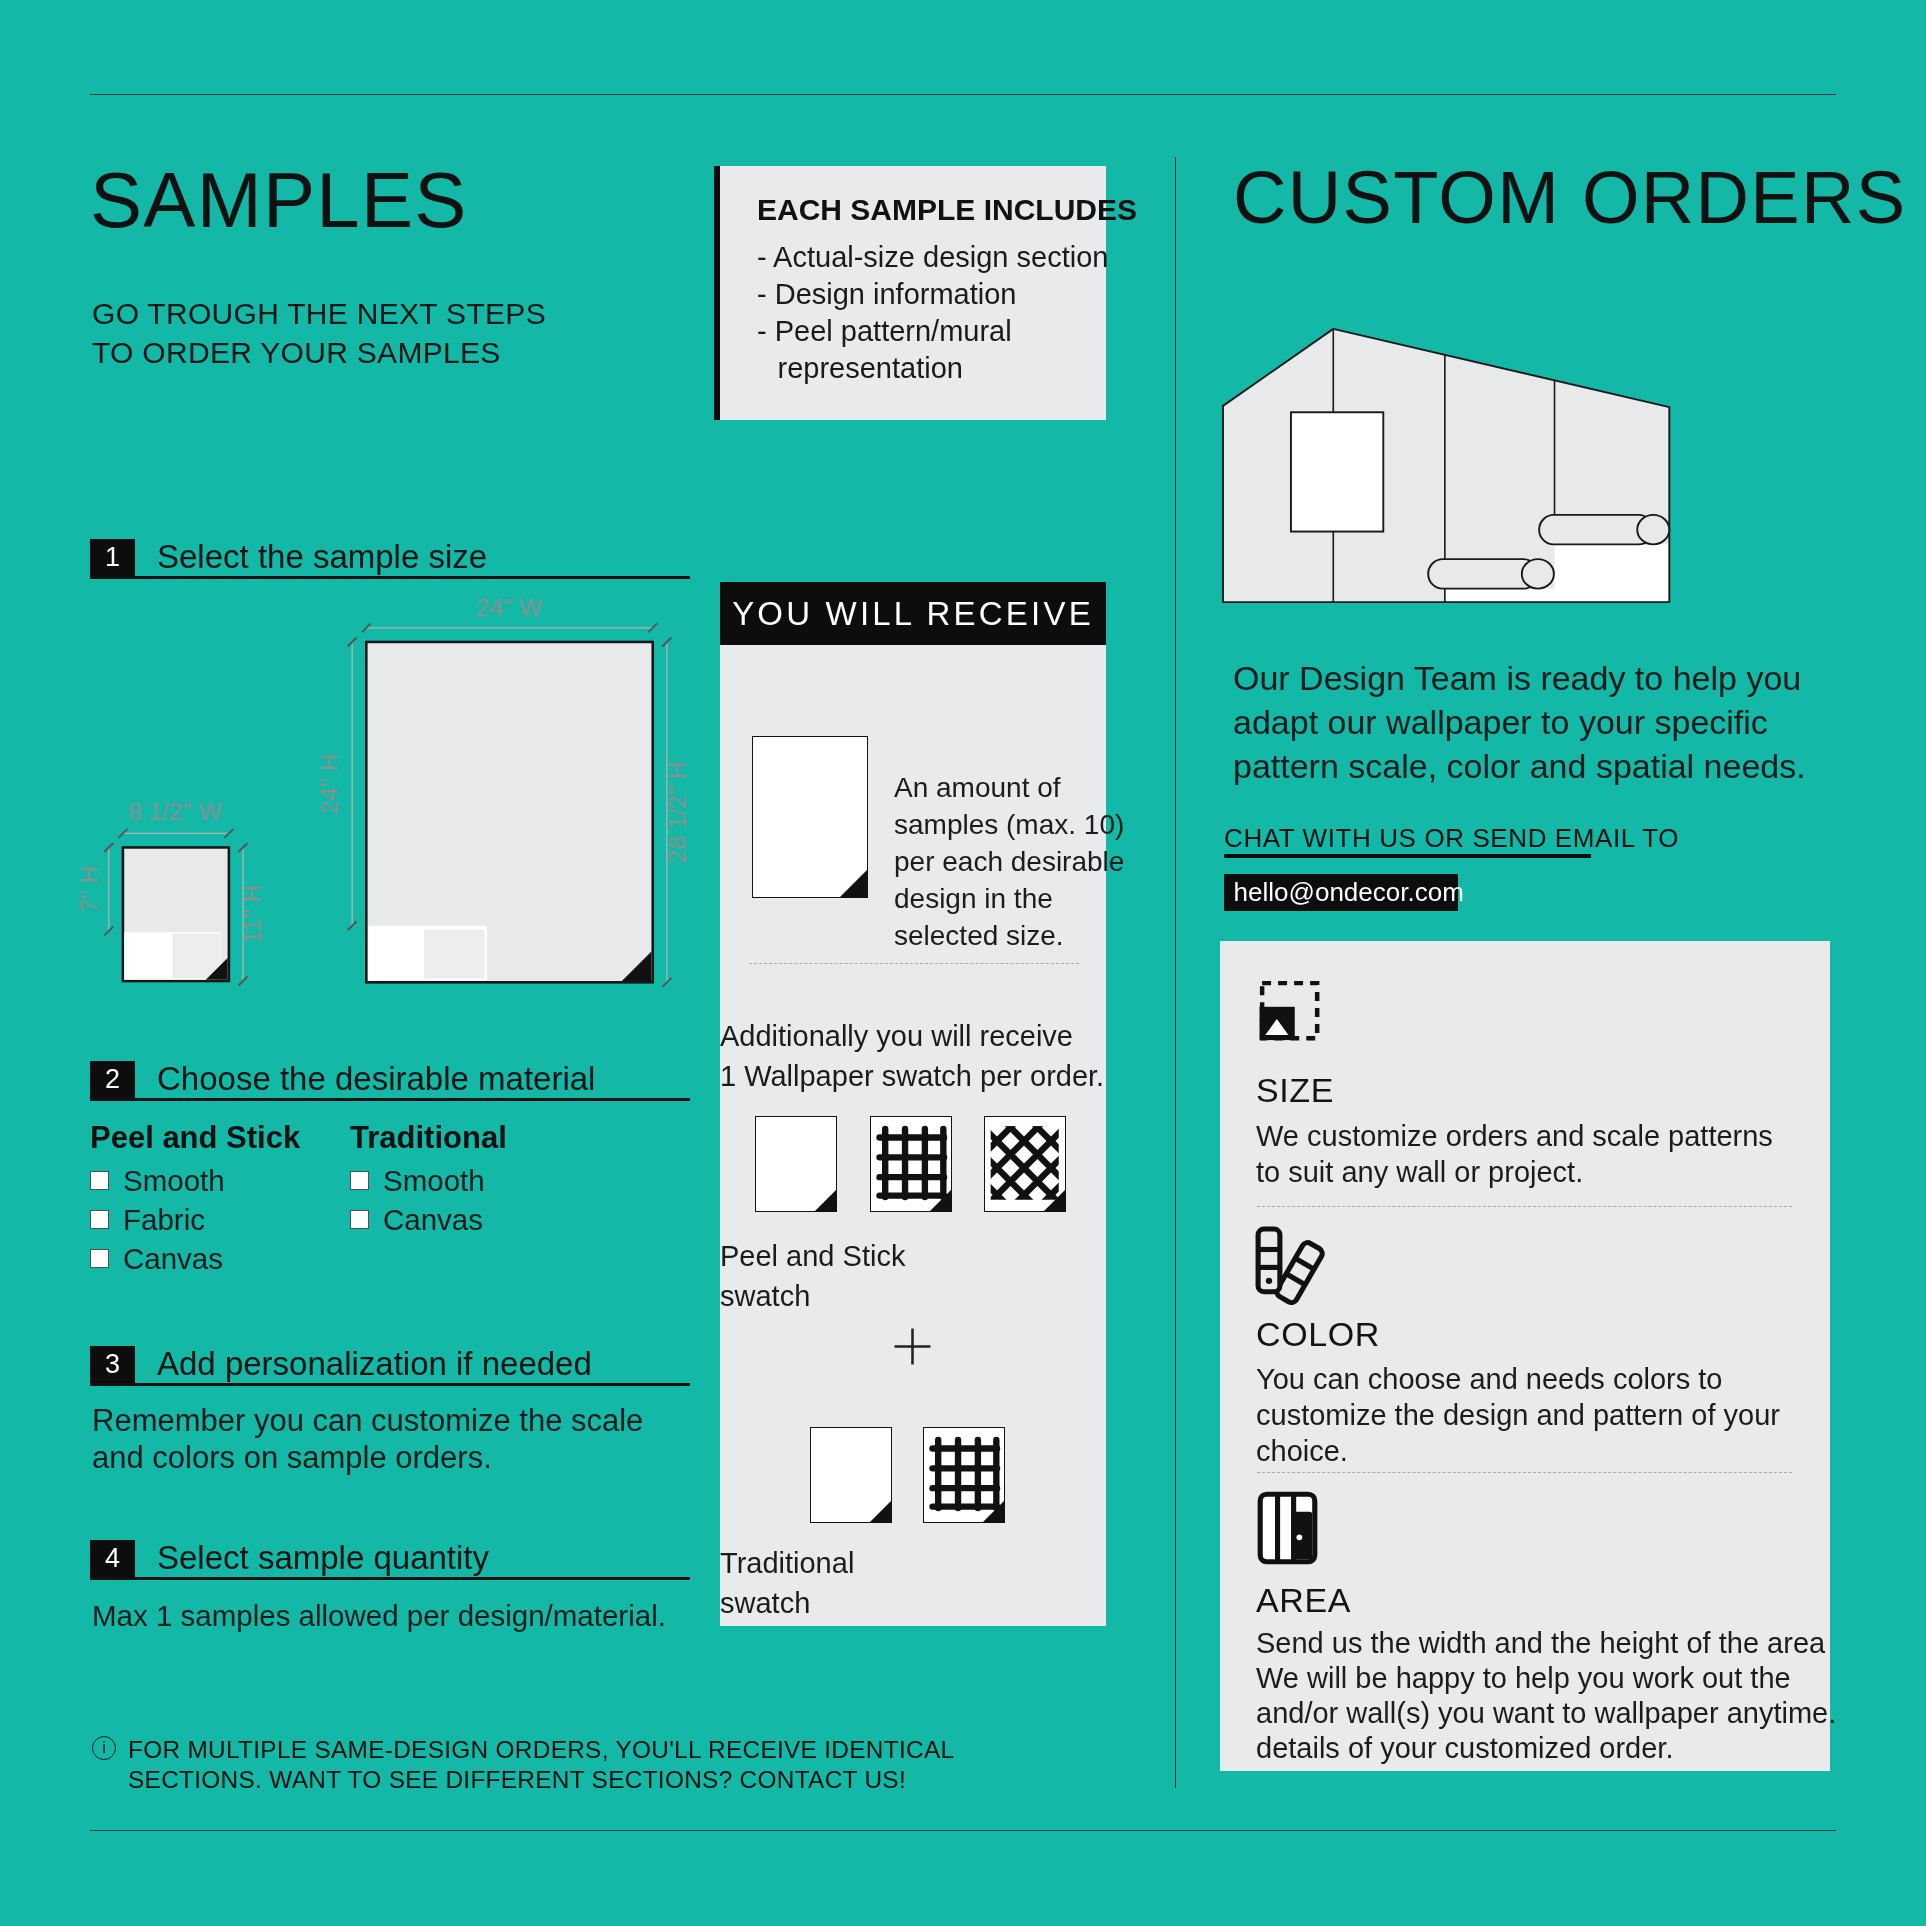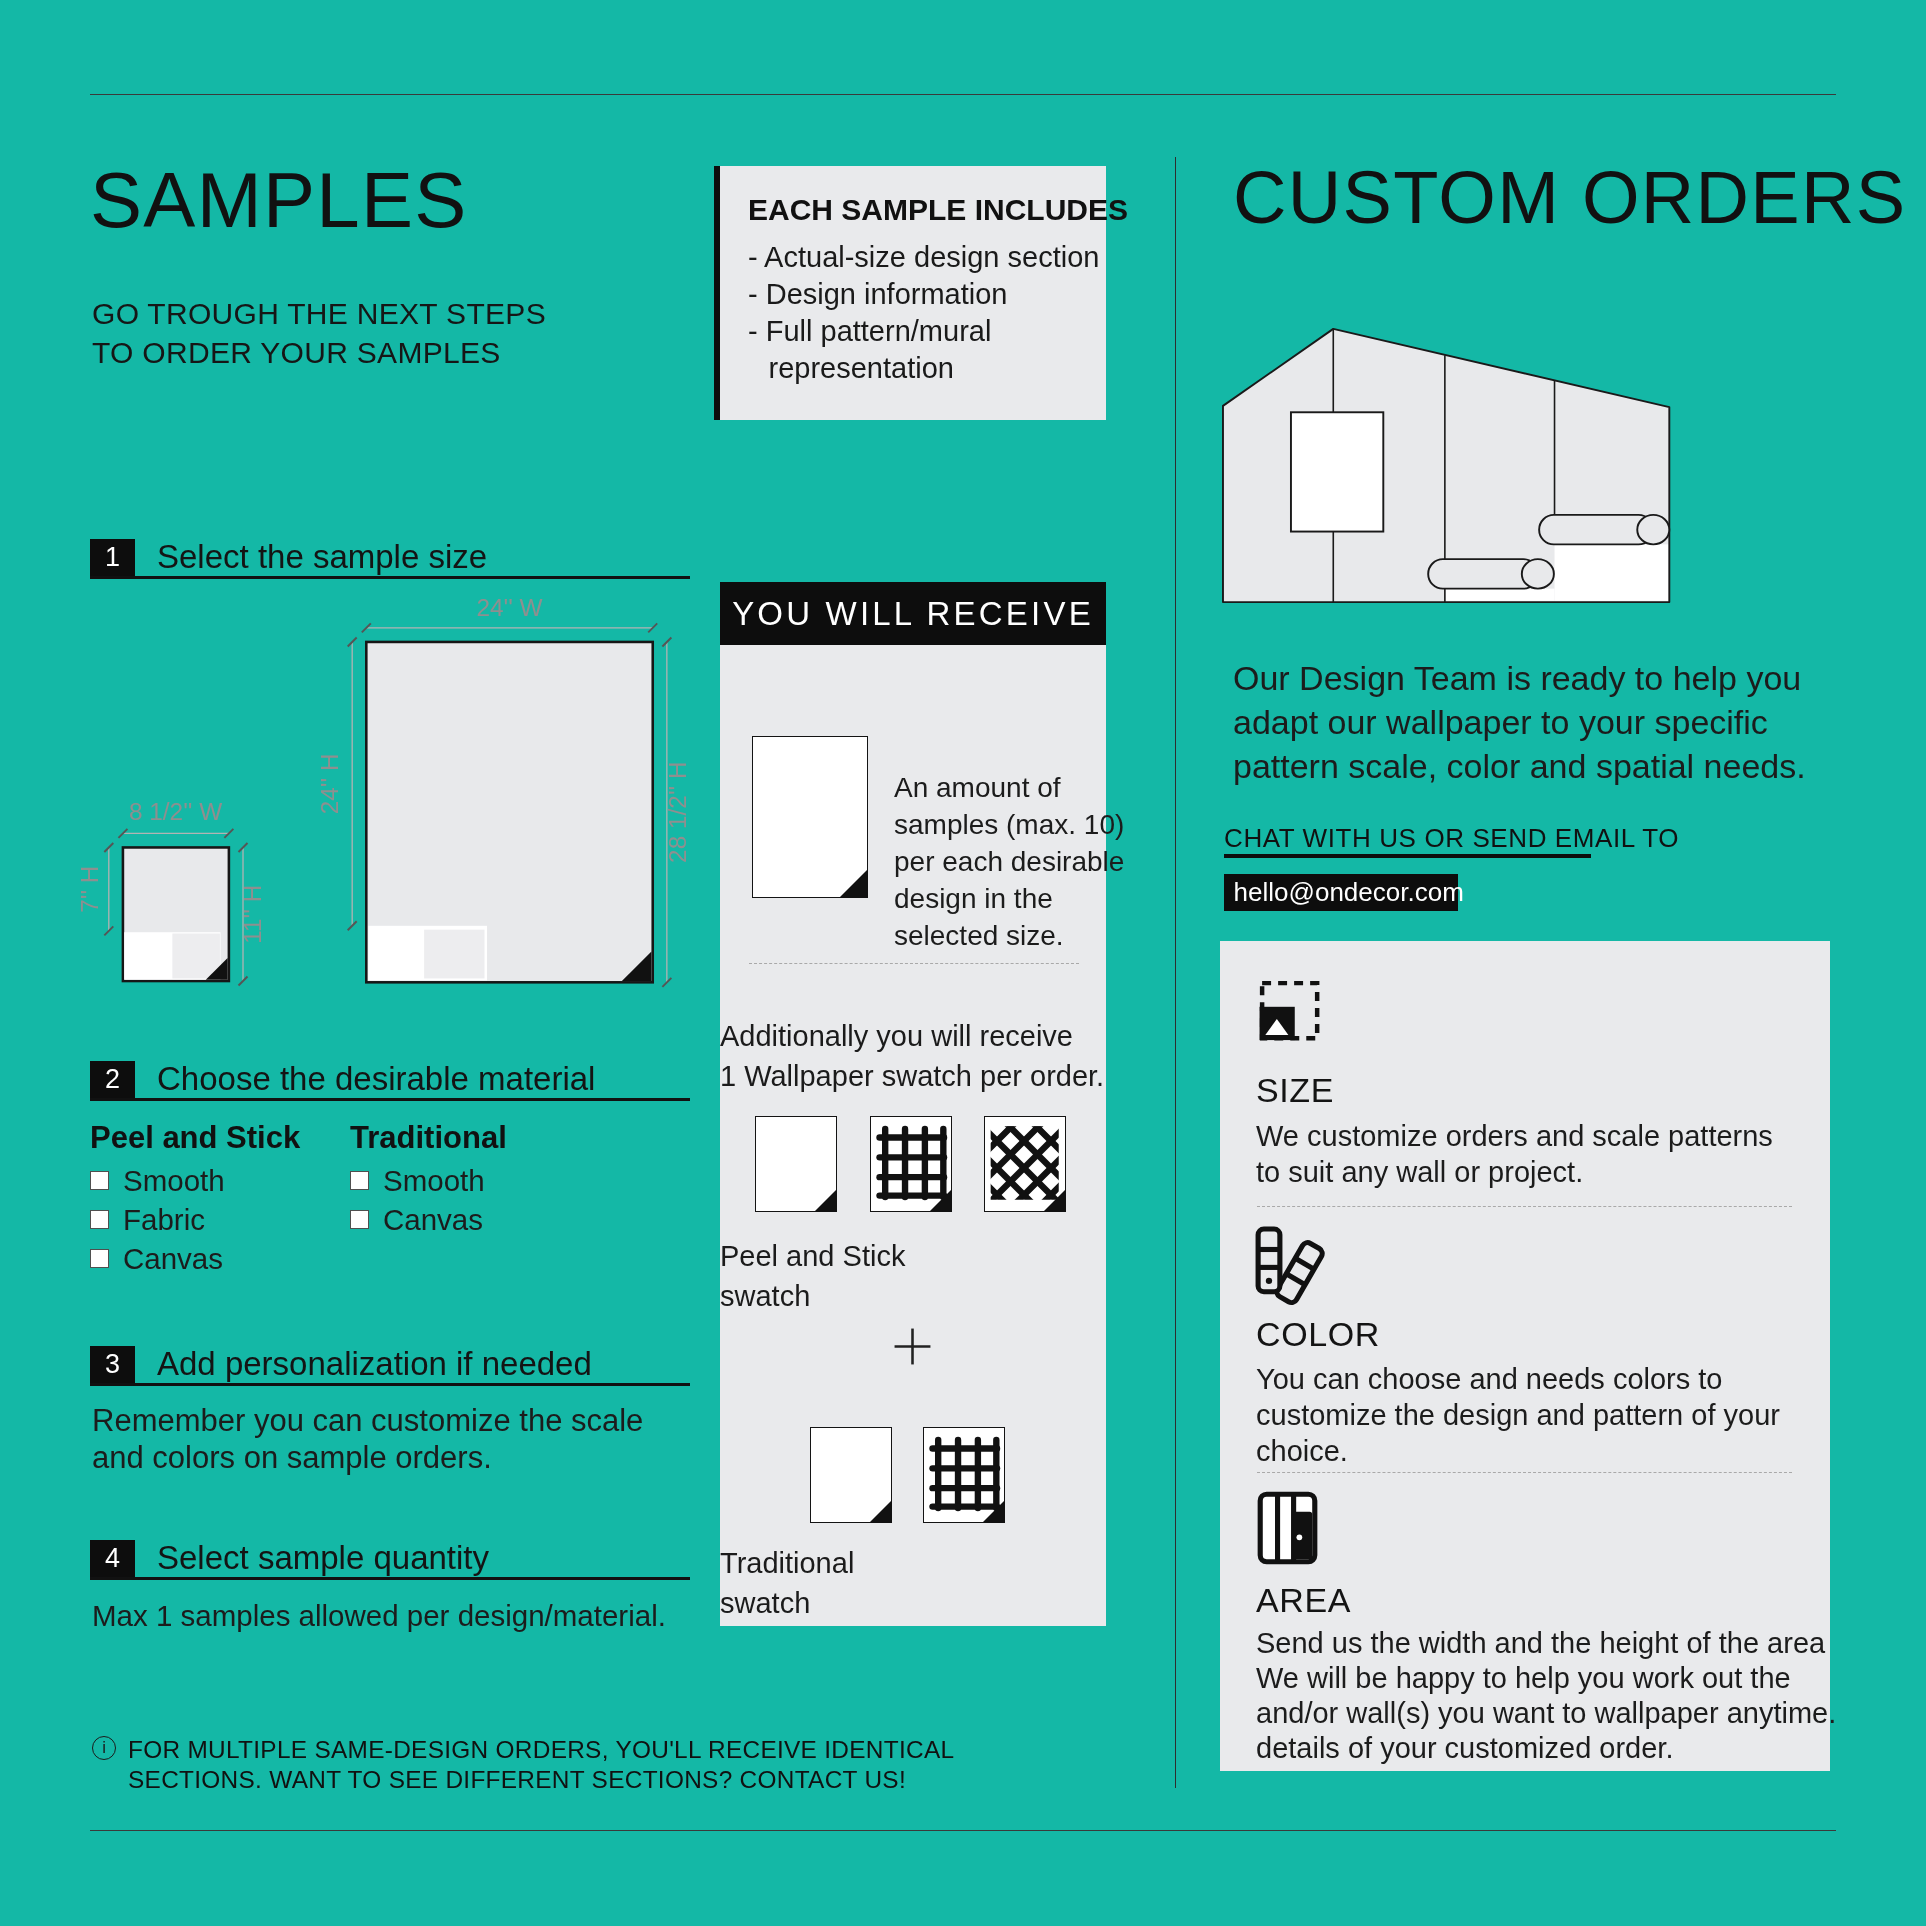--- a/index.html
+++ b/index.html
@@ -160,25 +160,25 @@
     <div class="step-title">Select sample quantity</div>
     <div class="step-underline"></div>
   </div>
   <div class="abs small-line" style="left:92px;top:1599px;">Max 1 samples allowed per design/material.</div>
 
   <div class="abs info-circle" style="left:92px;top:1736px;">i</div>
   <div class="abs foot-line" style="left:128px;top:1734px;">FOR MULTIPLE SAME-DESIGN ORDERS, YOU'LL RECEIVE IDENTICAL</div>
   <div class="abs foot-line" style="left:128px;top:1764px;">SECTIONS. WANT TO SEE DIFFERENT SECTIONS? CONTACT US!</div>
 
   <div class="abs" style="left:714px;top:166px;width:5.8px;height:254px;background:#0d0d0d;"></div>
-  <div class="abs gray-panel" style="left:720px;top:166px;width:386px;height:254px;padding:27px 0 0 28px;box-sizing:border-box;">
+  <div class="abs gray-panel" style="left:720px;top:166px;width:386px;height:254px;padding:27px 0 0 37px;box-sizing:border-box;">
     <div class="includes-title">EACH SAMPLE INCLUDES</div>
     <div class="includes-line">- Actual-size design section</div>
     <div class="includes-line">- Design information</div>
-    <div class="includes-line">- Full pattern/mural</div>
+    <div class="includes-line">- Peel pattern/mural</div>
     <div class="includes-line includes-cont">representation</div>
   </div>
 
   <div class="abs banner" style="left:720px;top:582px;width:386px;height:63px;">YOU WILL RECEIVE</div>
   <div class="abs gray-panel" style="left:720px;top:645px;width:386px;height:981px;"></div>
 
   <div class="abs sheet fold" style="left:752px;top:736px;width:116px;height:162px;"></div>
   <div class="abs" style="left:894px;top:769px;">
     <div class="mid-text-line">An amount of</div>
     <div class="mid-text-line">samples (max. 10)</div>

